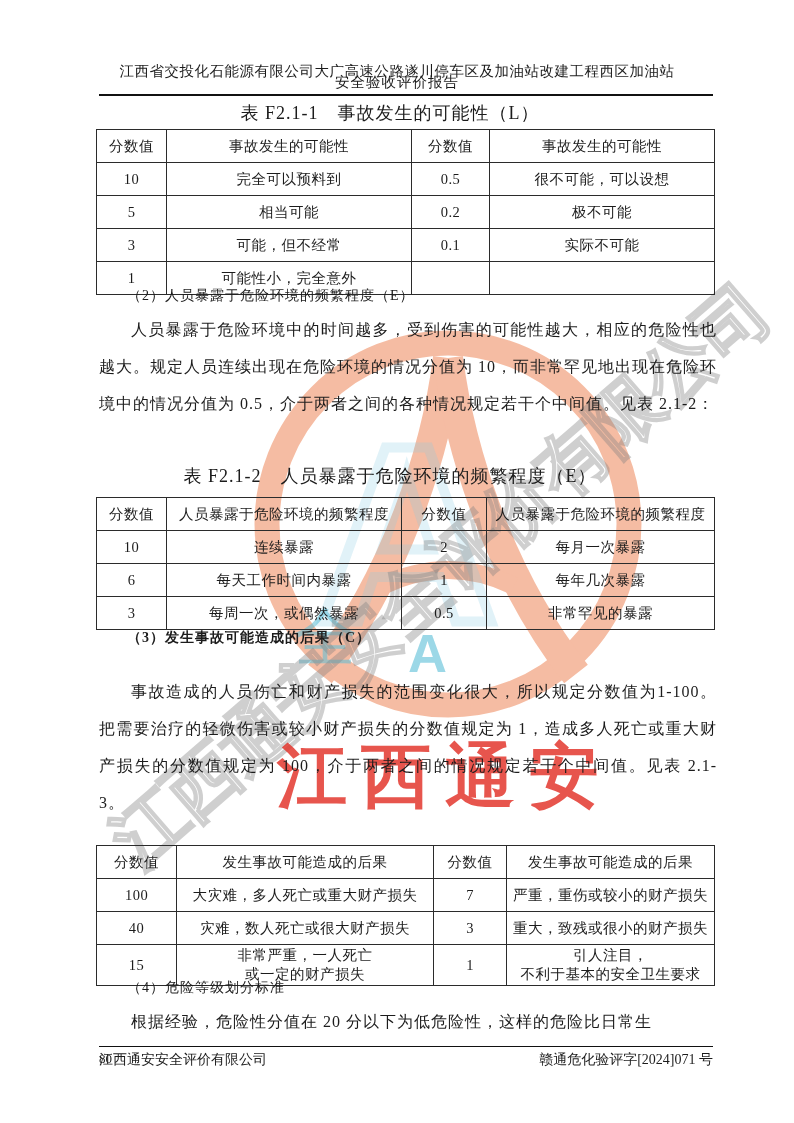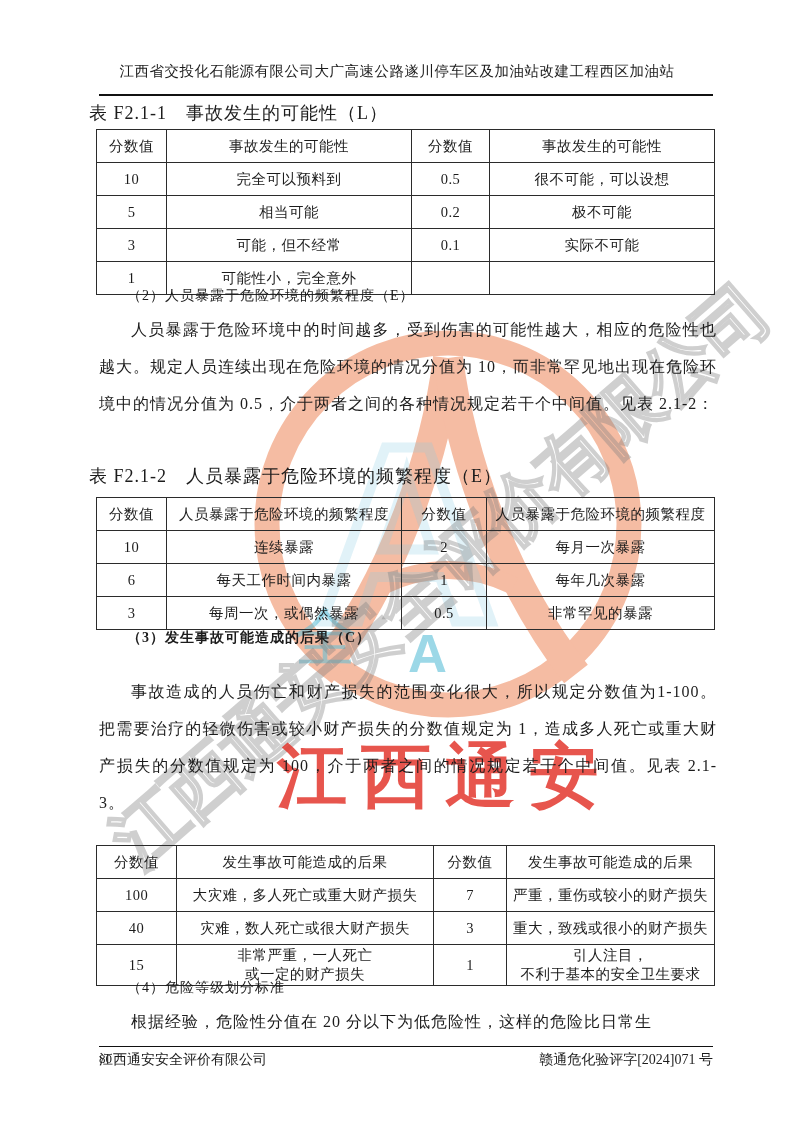--- a/index.html
+++ b/index.html
@@ -27,21 +27,21 @@
   }
   .wm-stamp{
     position:absolute;left:277px;top:742px;font-size:70px;font-weight:700;line-height:1;
     letter-spacing:14px;color:rgba(226,48,38,.82);white-space:nowrap;
   }
   
   .content{position:absolute;inset:0;z-index:1;}
   .hdr1{position:absolute;top:62px;left:0;width:100%;text-align:center;font-size:14.5px;letter-spacing:.5px;}
   .hdr2{position:absolute;top:73px;left:0;width:100%;text-align:center;font-size:14.5px;letter-spacing:1px;}
   .rule-top{position:absolute;top:94px;left:99px;width:614px;border-top:2px solid #111;}
-  .tbl-title{position:absolute;left:89px;width:616px;text-align:left;font-size:18px;letter-spacing:1px;}
+  .tbl-title{position:absolute;left:82px;width:616px;text-align:center;font-size:18px;letter-spacing:1px;}
   .tt1{top:101px;} .tt2{top:464px;} .tt3{top:810px;}
   table.doc{
     position:absolute;left:96px;width:618px;border-collapse:collapse;table-layout:fixed;
     background:transparent;
   }
   .t1{top:129px;} .t2{top:497px;} .t3{top:845px;}
   table.doc td{
     border:1.5px solid #2b2b2b;text-align:center;vertical-align:middle;
     font-size:14.5px;height:30px;padding:1px 2px;white-space:pre-line;letter-spacing:.5px;
   }
@@ -73,20 +73,21 @@
     <div class="wm-bigA">A</div>
     <div class="wm-cyan-quan">全</div>
     <div class="wm-cyan-a">A</div>
     <div class="wm-diagonal">江西通安安全评价有限公司</div>
     <div class="wm-stamp">江西通安</div>
   </div>
 
   <div class="content">
 
     <div class="hdr1">江西省交投化石能源有限公司大广高速公路遂川停车区及加油站改建工程西区加油站</div>
+    <div class="hdr2">安全验收评价报告</div>
     <div class="rule-top"></div>
 
     <div class="tbl-title tt1">表 F2.1-1　事故发生的可能性（L）</div>
     <table class="doc t1">
       <colgroup>
           <col style="width:70px">
           <col style="width:245px">
           <col style="width:78px">
           <col style="width:225px">
         </colgroup>

